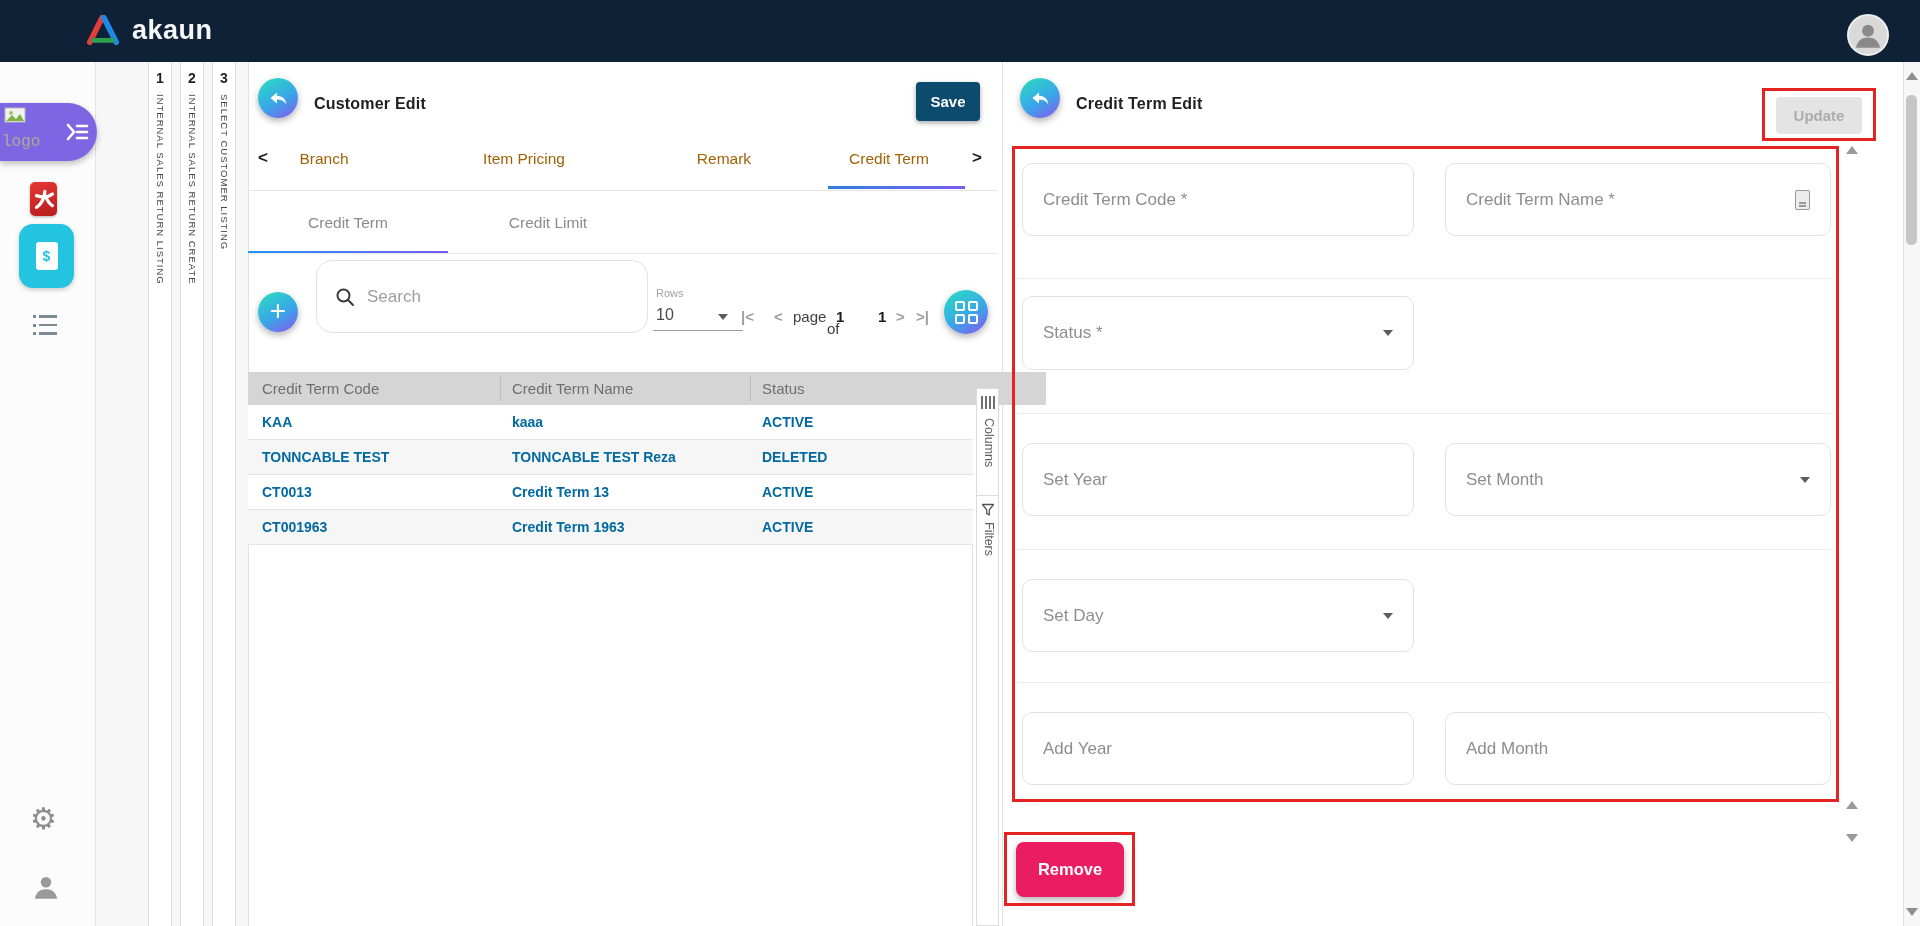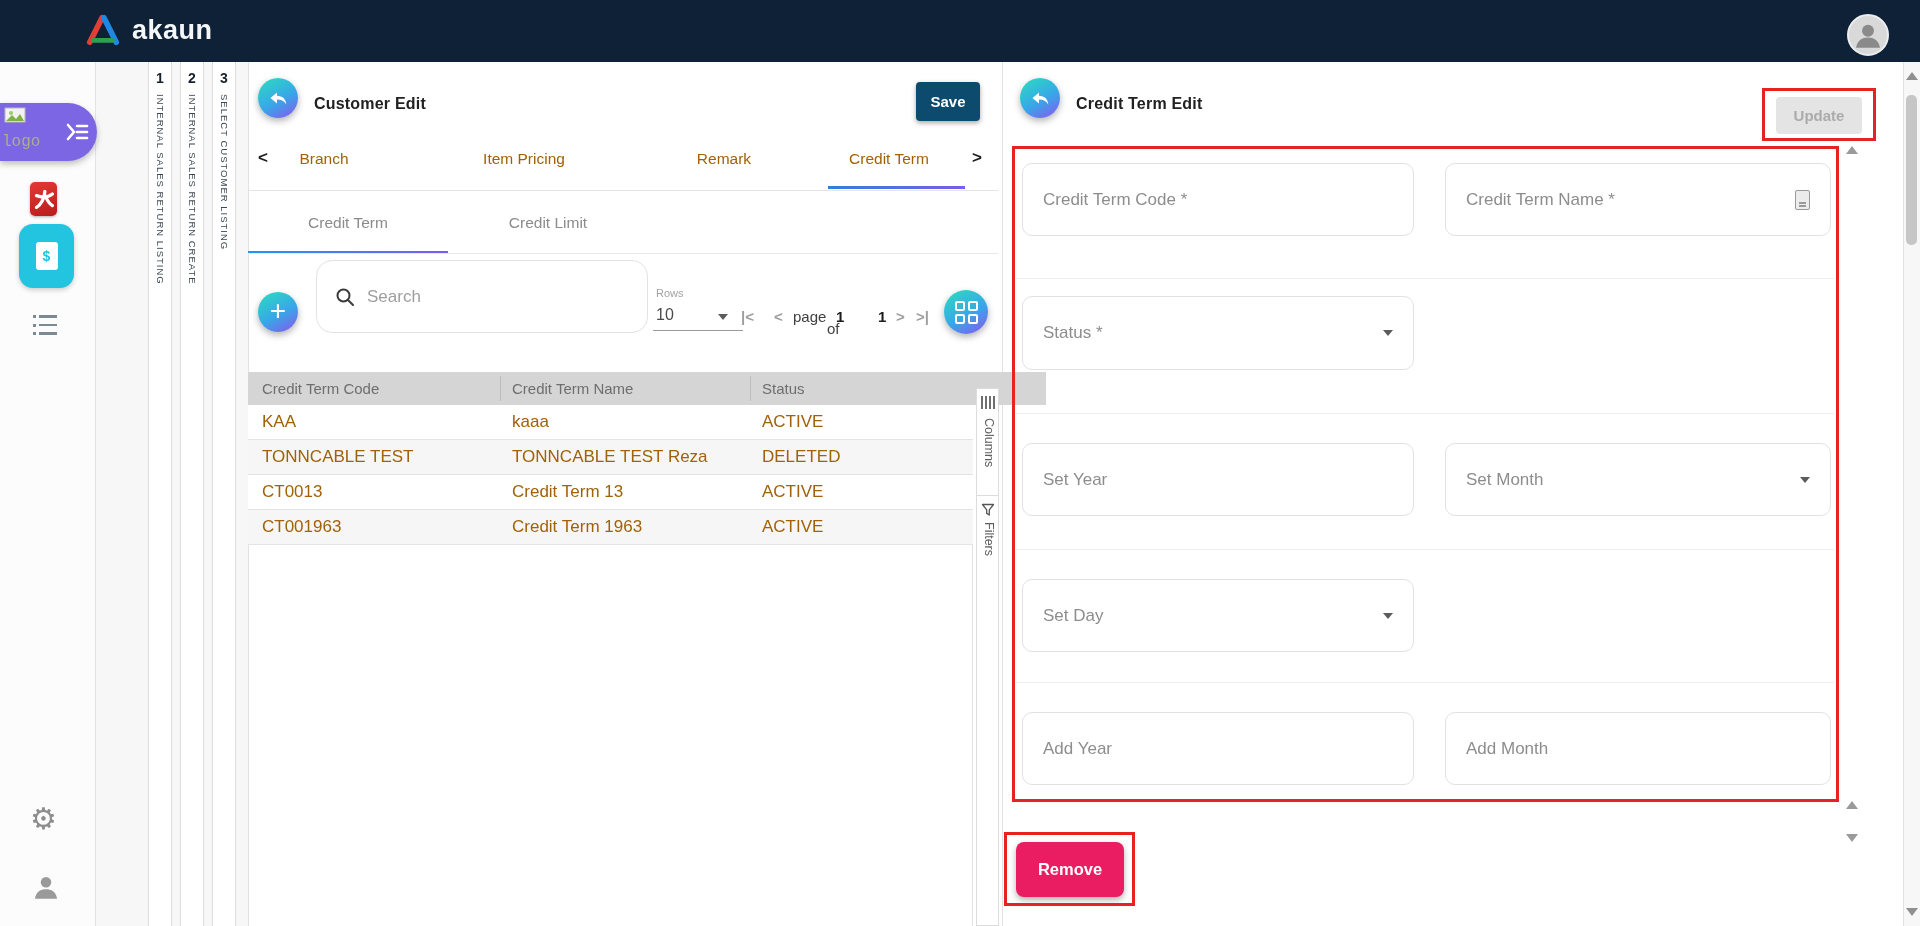--- a/index.html
+++ b/index.html
@@ -64,21 +64,21 @@
   .pag{position:absolute;top:308px;font-size:15px;color:#9e9e9e;font-weight:600;}
   .pag-word{color:#3f3f3f;font-weight:400;}
   .pag-num{color:#1c1c1c;font-weight:bold;}
   .grid-btn{left:944px;top:290px;width:44px;height:44px;z-index:4;}
   .grid-ico{display:grid;grid-template-columns:10px 10px;grid-template-rows:10px 10px;gap:3px;}
   .grid-ico div{border:2px solid #fff;border-radius:2px;box-sizing:border-box;}
   
   .thead{left:248px;top:372px;width:798px;height:33px;background:#d5d5d5;display:flex;align-items:center;}
   .th{font-size:15px;color:#6e6e6e;}
   .trow{position:absolute;left:248px;width:725px;height:35px;display:flex;align-items:center;border-bottom:1px solid #e4e4e4;box-sizing:border-box;}
-  .td{font-size:17px;color:#a16207;}
+  .td{font-size:14px;color:#0369a1;font-weight:bold;}
   .c1{position:absolute;left:14px;}
   .c2{position:absolute;left:264px;}
   .c3{position:absolute;left:514px;}
   
   .sidebox{left:976px;width:23px;border:1px solid #dcdcdc;box-sizing:border-box;background:#fff;}
   .grip{position:absolute;left:981px;top:396px;display:flex;gap:2px;}
   .grip div{width:2px;height:13px;background:#6f6f6f;}
   .side-vtext{position:absolute;left:982px;writing-mode:vertical-rl;font-size:12.5px;color:#5f5f5f;}
   
   .update-btn{left:1776px;top:97px;width:86px;height:37px;background:#e4e4e4;border-radius:4px;color:#ababab;

